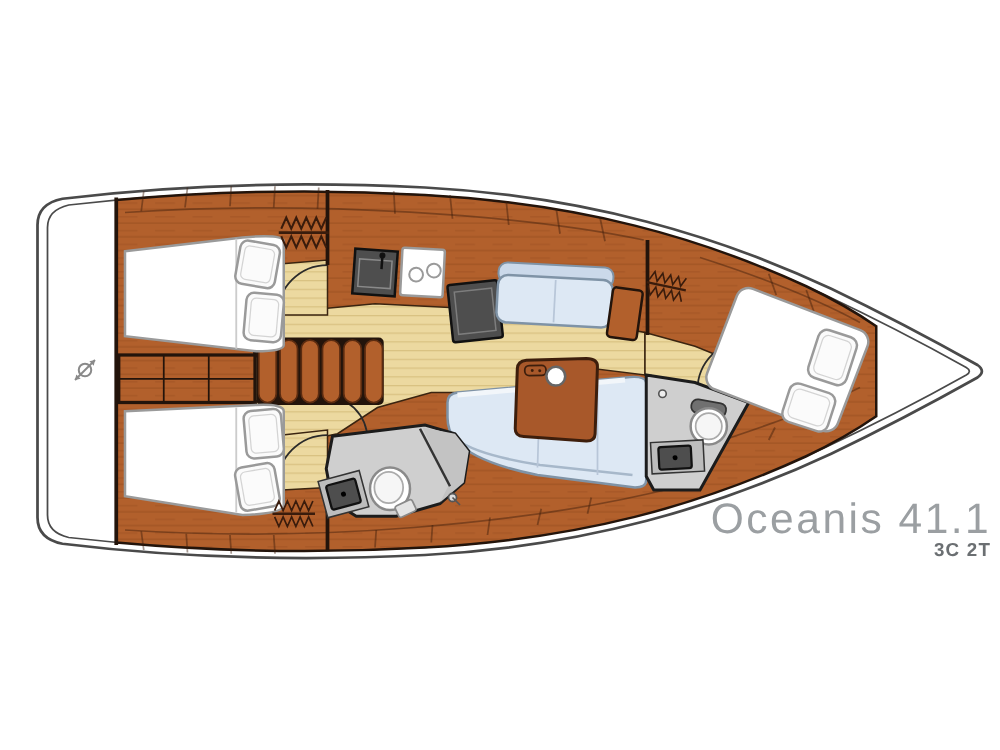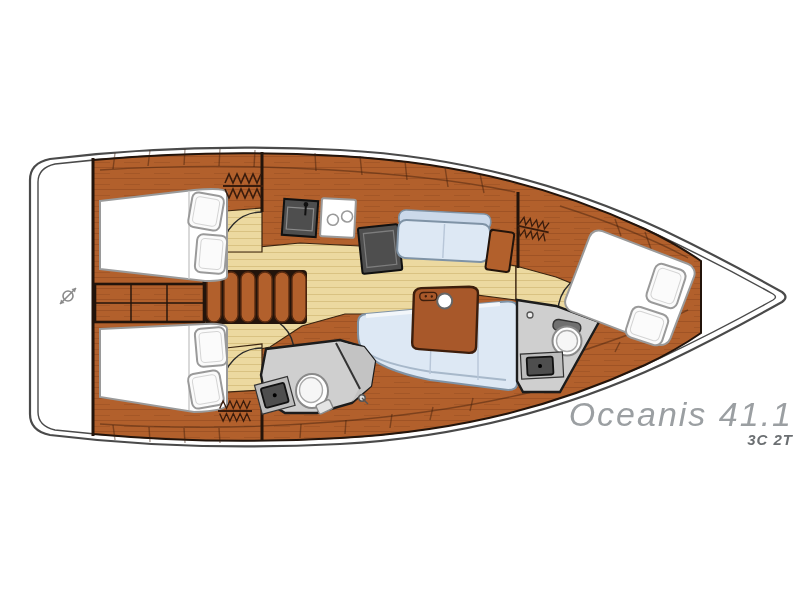--- a/index.html
+++ b/index.html
@@ -3,21 +3,21 @@
 <meta charset="utf-8">
 <style>
   :root{
     --c-hull:#4a4a4a; --c-wood:#b2602c; --c-wood-dark:#7a3c16; --c-outline:#23140b;
     --c-floor:#ecd9a0; --c-floor-line:#d9c282; --c-berth:#ffffff; --c-berth-stroke:#9a9a9a;
     --c-upholstery:#dde8f4; --c-upholstery-stroke:#7f93a6; --c-wet:#cfcfcf;
     --c-appliance:#4e4e4e; --c-title:#9b9fa2; --c-subtitle:#6b6f72;
   }
   html,body{margin:0;padding:0;background:#ffffff;}
   .stage{position:relative;width:800px;height:600px;background:#fff;overflow:hidden;
-         font-family:"Liberation Sans", sans-serif;font-style:italic;}
+         font-family:"Liberation Sans", sans-serif;}
   svg{display:block;}
   text{font-family:"Liberation Sans", sans-serif;}
   .boat-name{font-size:34px;letter-spacing:2px;fill:var(--c-title);font-weight:400;}
   .boat-variant{font-size:15px;letter-spacing:1px;fill:var(--c-subtitle);font-weight:700;}
 </style>
 </head>
 <body>
 
 <div class="stage">
 <svg width="800" height="600" viewBox="0 0 800 600">

